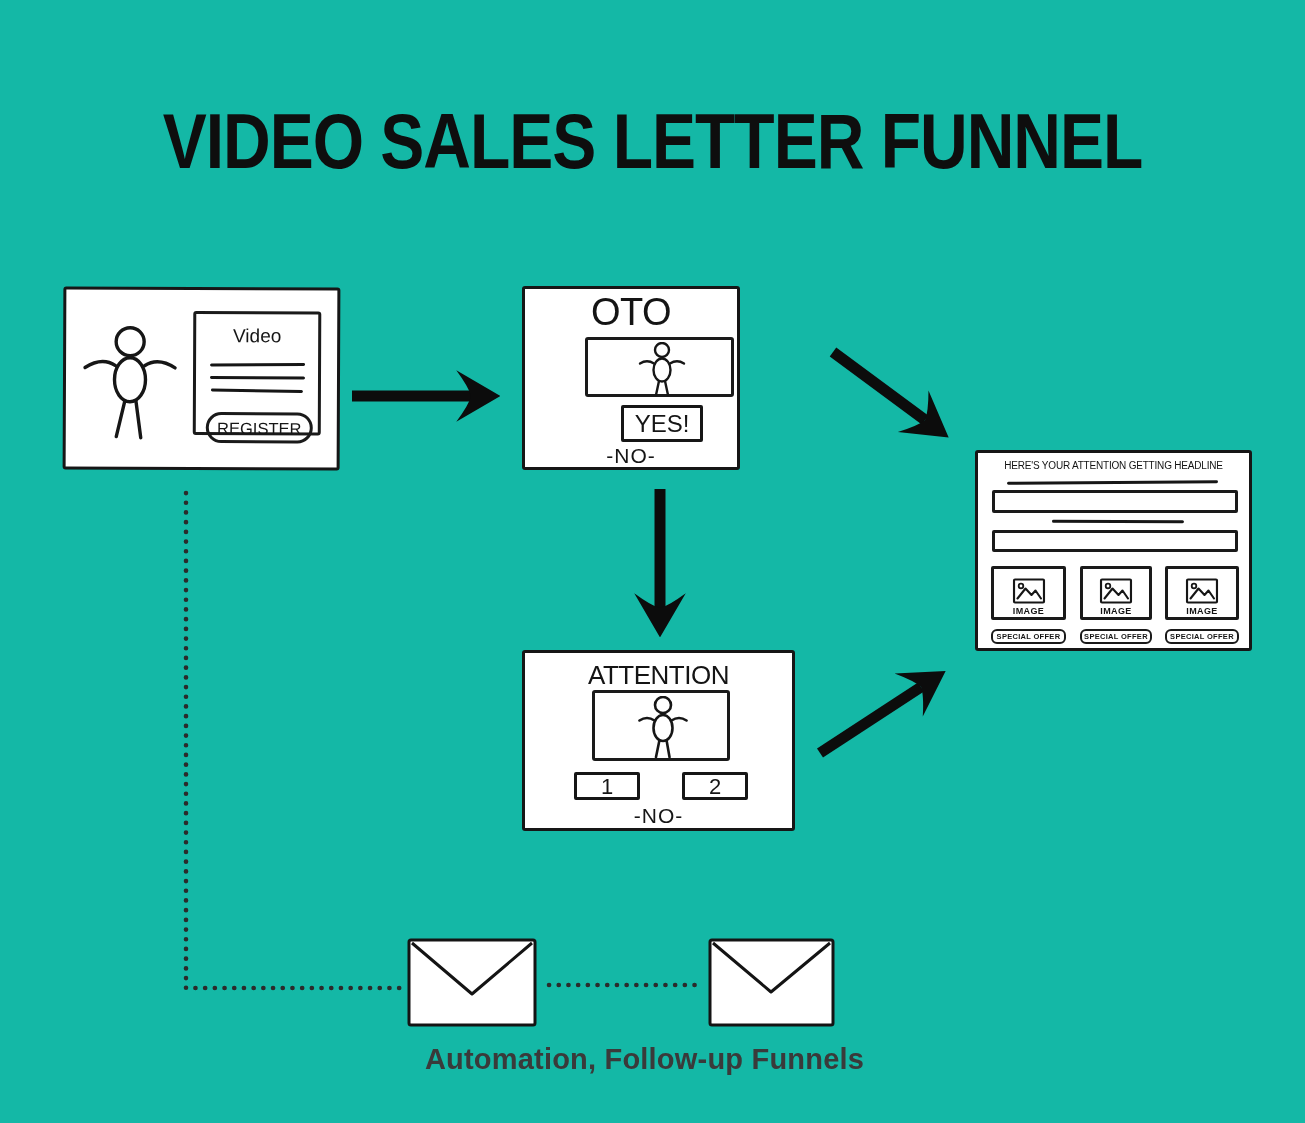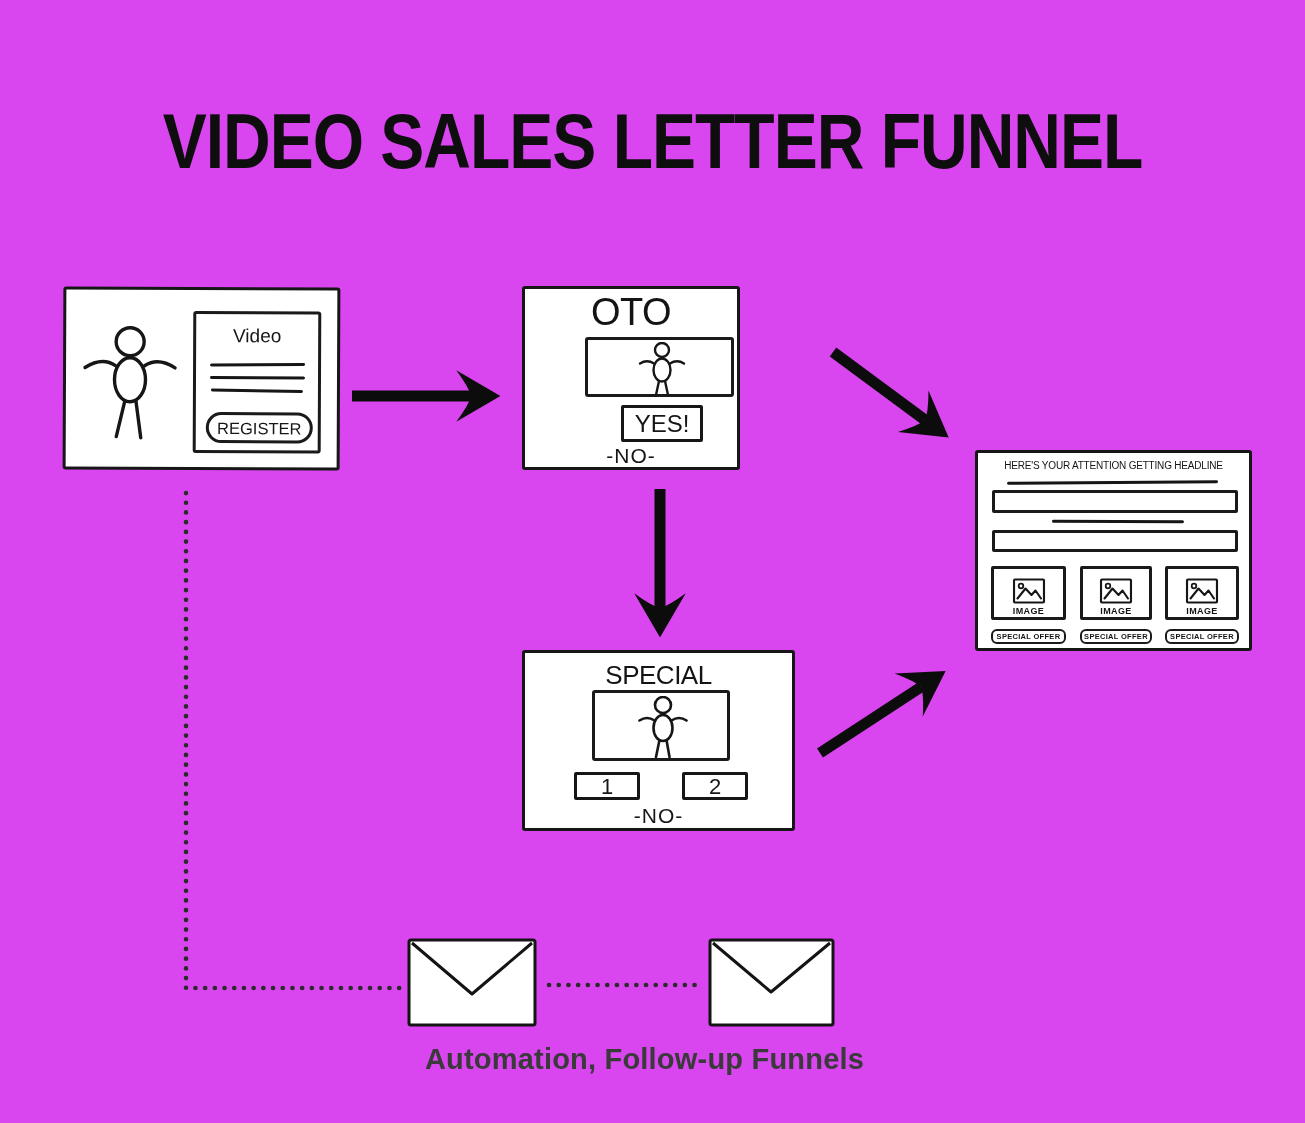--- a/index.html
+++ b/index.html
@@ -1,18 +1,18 @@
 <!DOCTYPE html>
 <html><head>
 <meta charset="utf-8">
 <style>
   * { margin:0; padding:0; box-sizing:border-box; }
   html,body { background:#ffffff; }
   body { font-family:"Liberation Sans", sans-serif; color:#111; }
-  .canvas { position:relative; width:1305px; height:1123px; background:#d946ef; overflow:hidden; }
+  .canvas { position:relative; width:1305px; height:1123px; background:#14b8a6; overflow:hidden; }
   .abs { position:absolute; }
   .overlay { position:absolute; left:0; top:0; pointer-events:none; }
   .title {
     position:absolute; left:0; right:0; top:96px; text-align:center;
     font-size:66px; font-weight:bold; letter-spacing:-1px; color:#0e0e0e;
     transform:scaleY(1.18); transform-origin:top center; white-space:nowrap;
   }
   .box { position:absolute; border:3px solid #161616; border-radius:3px; background:#fff; }
   .panel { position:absolute; border:3px solid #1a1a1a; border-radius:3px; background:#fff; }
   .ctext { position:absolute; left:0; right:0; text-align:center; white-space:nowrap; }
@@ -109,21 +109,21 @@
 
   <div class="box" style="left:63px;top:287px;width:277px;height:183px;transform:rotate(0.25deg);">
     <svg class="abs" style="left:14px;top:33px;" width="100" height="118" viewBox="0 0 100 118">
       <circle class="stroke" cx="50" cy="19" r="14" stroke-width="3.4"></circle>
       <ellipse class="stroke" cx="50" cy="57" rx="15.5" ry="22" stroke-width="3.4"></ellipse>
       <path class="stroke" d="M35.5,43 Q22,34 5,45" stroke-width="3.4"></path>
       <path class="stroke" d="M64.5,43 Q78,34 95,45" stroke-width="3.4"></path>
       <path class="stroke" d="M45,78 L36.5,114" stroke-width="3.4"></path>
       <path class="stroke" d="M56,78 L61,115" stroke-width="3.4"></path>
     </svg>
-    <div class="panel" style="left:127px;top:21px;width:128px;height:142px;">
+    <div class="panel" style="left:127px;top:21px;width:128px;height:124px;">
       <div class="video-label">Video</div>
       <div class="tlines">
           <i></i>
           <i></i>
           <i></i>
         </div>
       <div class="pill">REGISTER</div>
     </div>
   </div>
 
@@ -137,21 +137,21 @@
         <path class="stroke" d="M32,21.5 Q39,17 46,21.5" stroke-width="2.4"></path>
         <path class="stroke" d="M21,39 L18,53" stroke-width="2.4"></path>
         <path class="stroke" d="M27,39 L30,53" stroke-width="2.4"></path>
       </svg>
     </div>
     <div class="yes-box">YES!</div>
     <div class="ctext no-link" style="top:155px;">-NO-</div>
   </div>
 
   <div class="box" style="left:522px;top:650px;width:273px;height:181px;">
-    <div class="ctext ds-title">SPECIAL</div>
+    <div class="ctext ds-title">ATTENTION</div>
     <div class="panel" style="left:67px;top:37px;width:138px;height:71px;">
       <svg class="abs" style="left:43px;top:3px;" width="50" height="62" viewBox="0 0 50 62">
         <circle class="stroke" cx="25" cy="9" r="8" stroke-width="2.6"></circle>
         <ellipse class="stroke" cx="25" cy="32" rx="9.5" ry="13" stroke-width="2.6"></ellipse>
         <path class="stroke" d="M16.5,24.5 Q9,19.5 1.5,24.5" stroke-width="2.6"></path>
         <path class="stroke" d="M33.5,24.5 Q41,19.5 48.5,24.5" stroke-width="2.6"></path>
         <path class="stroke" d="M21.5,44 L18,61" stroke-width="2.6"></path>
         <path class="stroke" d="M28.5,44 L31.5,61" stroke-width="2.6"></path>
       </svg>
     </div>

